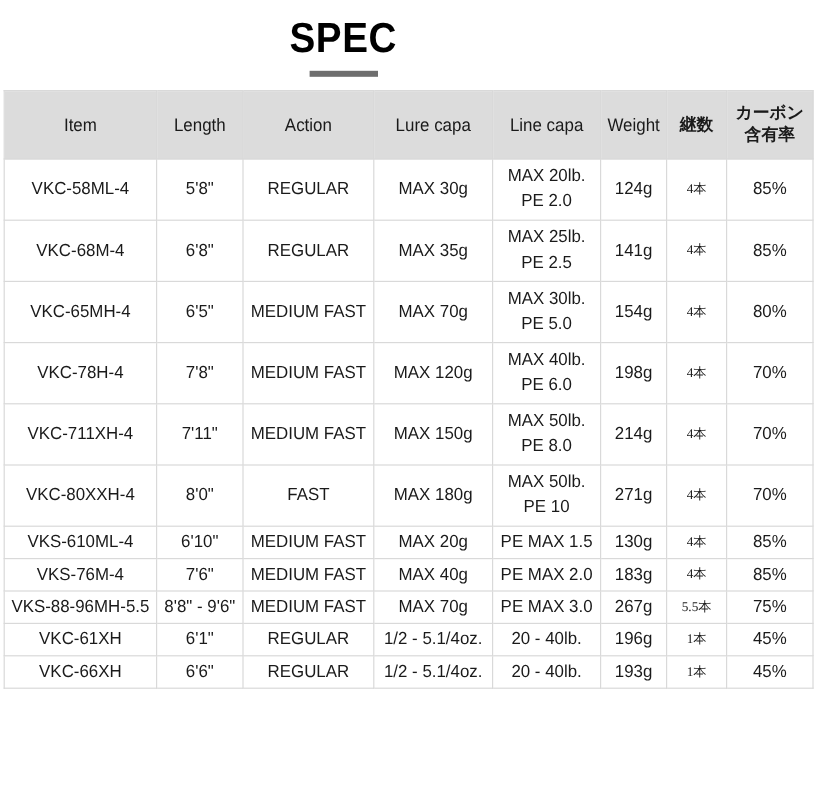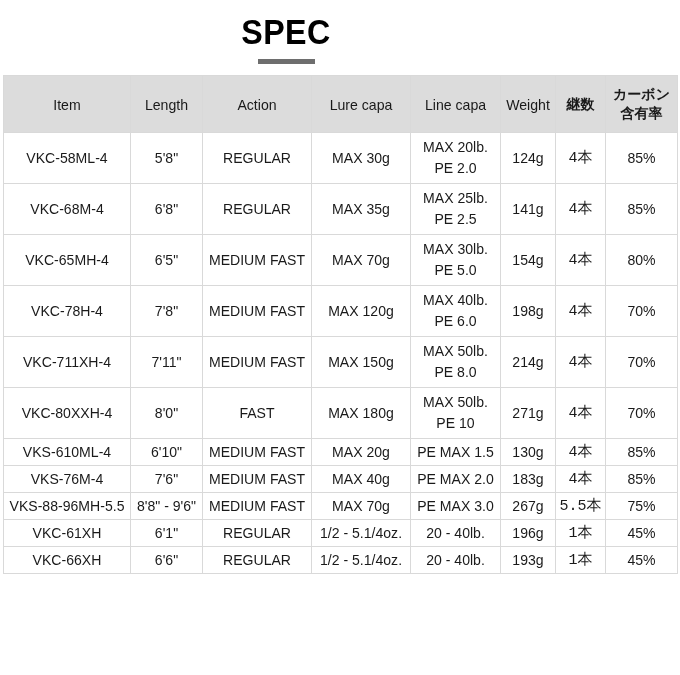--- a/index.html
+++ b/index.html
@@ -95,22 +95,22 @@
   tbody td {
     font-size: 14.5px;
     line-height: 19px;
     background: #ffffff;
   }
   tbody td .cv {
     display: block;
     transform: scaleX(0.97);
   }
   tbody td.jp .cv {
-    font-family: Liberation Mono, monospace;
-    font-size: 15px;
+    font-family: Liberation Serif, serif;
+    font-size: 11px;
     transform: none;
   }
   tbody tr.tall td {
     height: 50px;
   }
   tbody tr.short td {
     height: 26px;
   }
   tbody td.two-line .cv {
     line-height: 21px;

